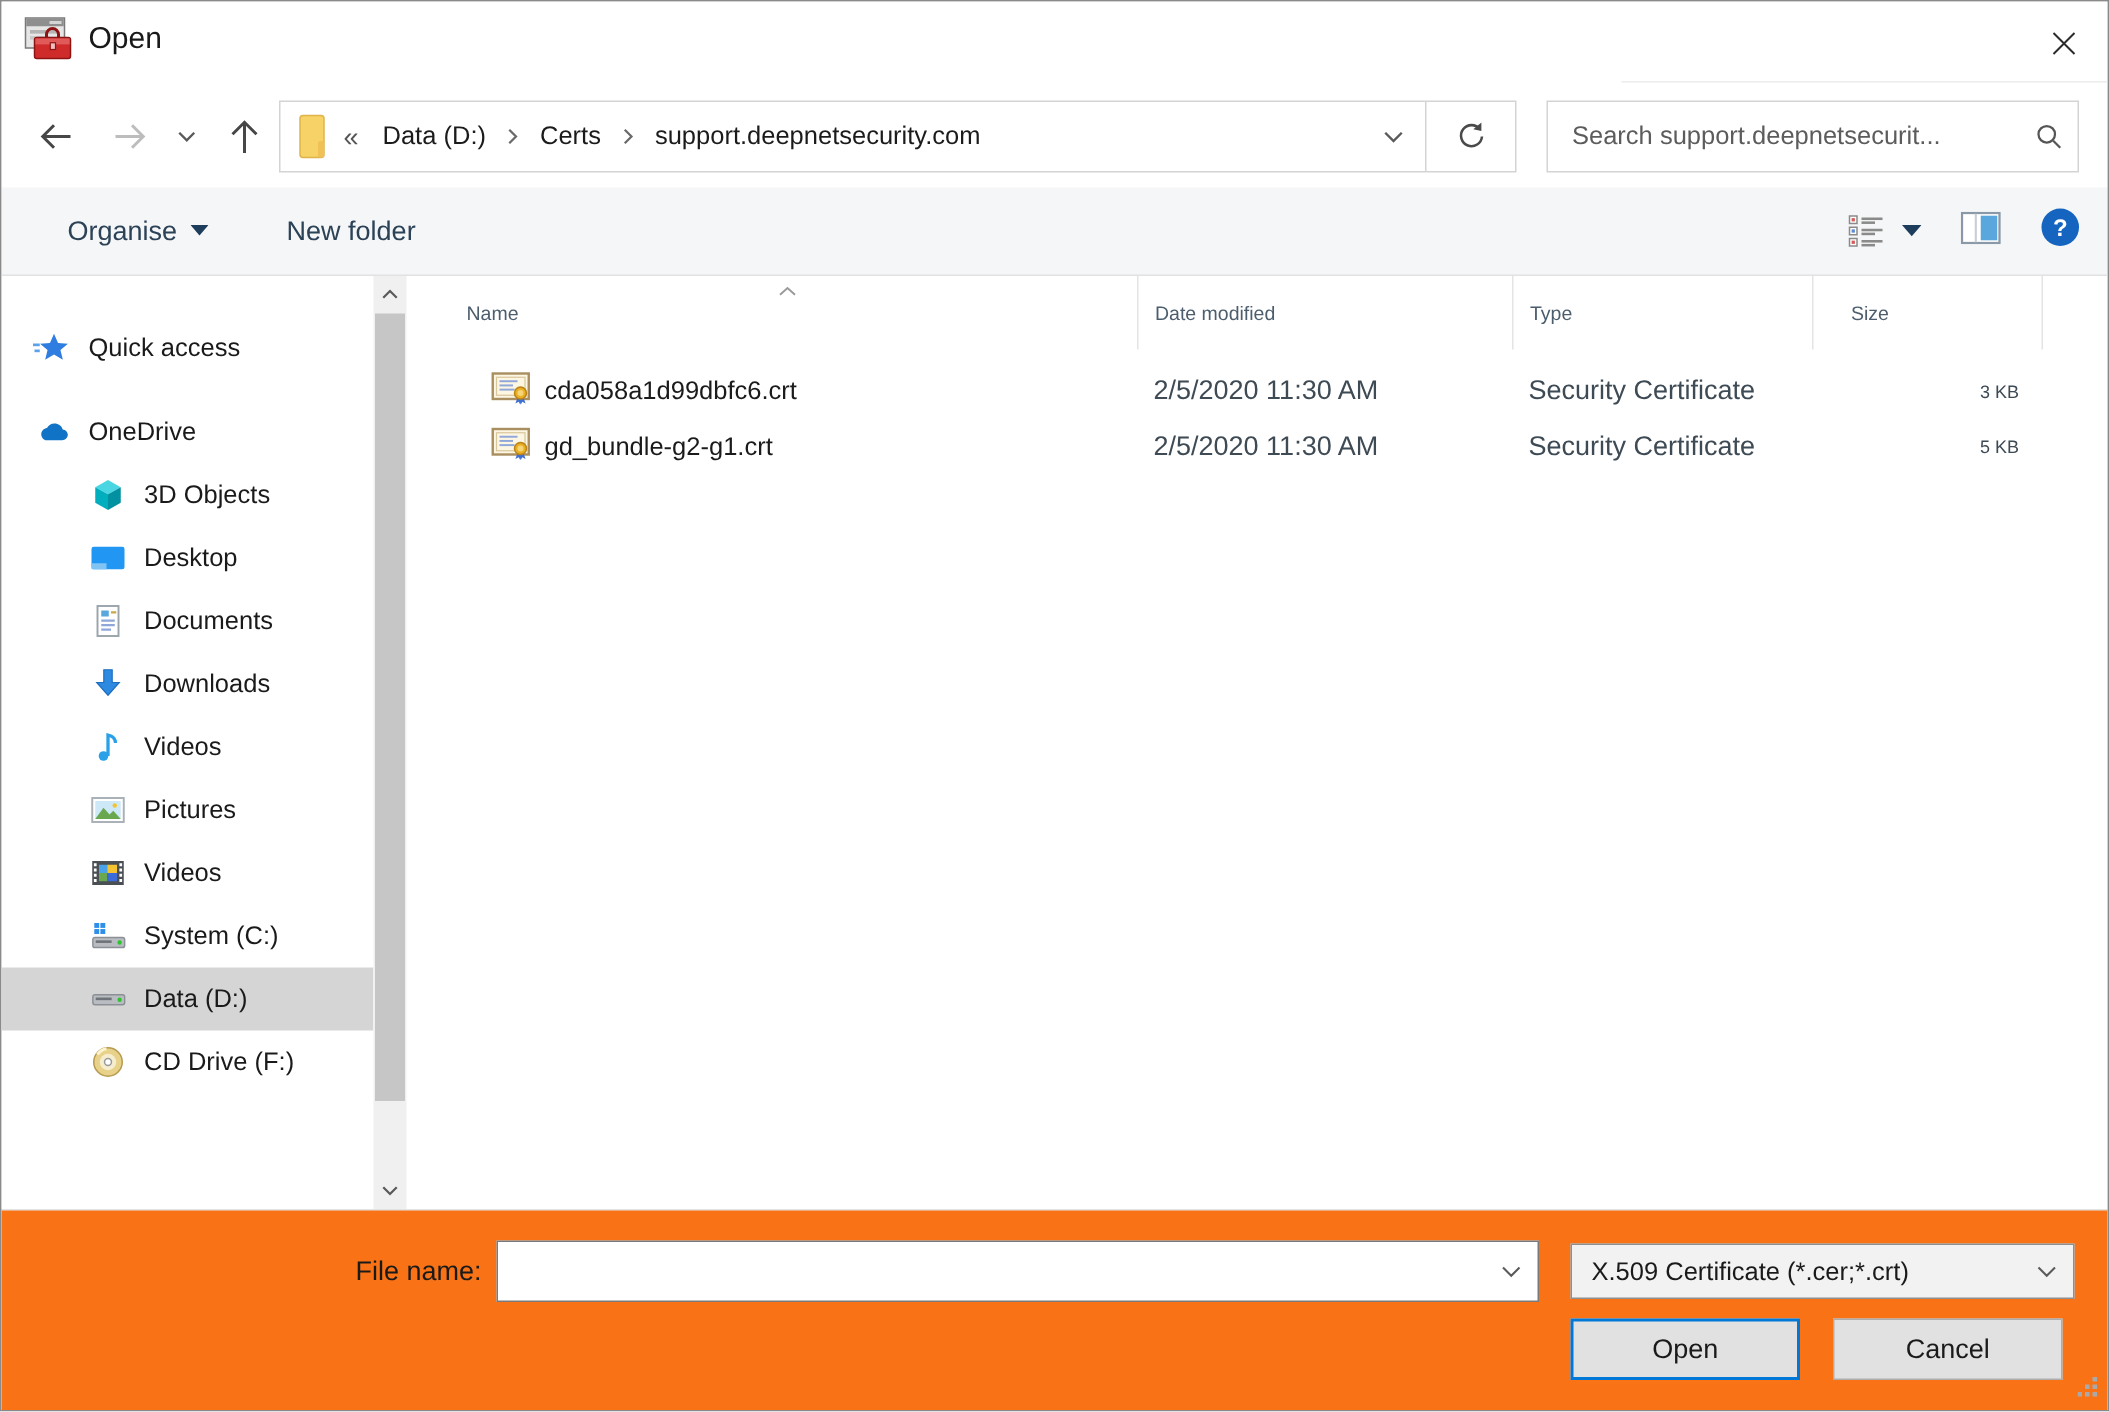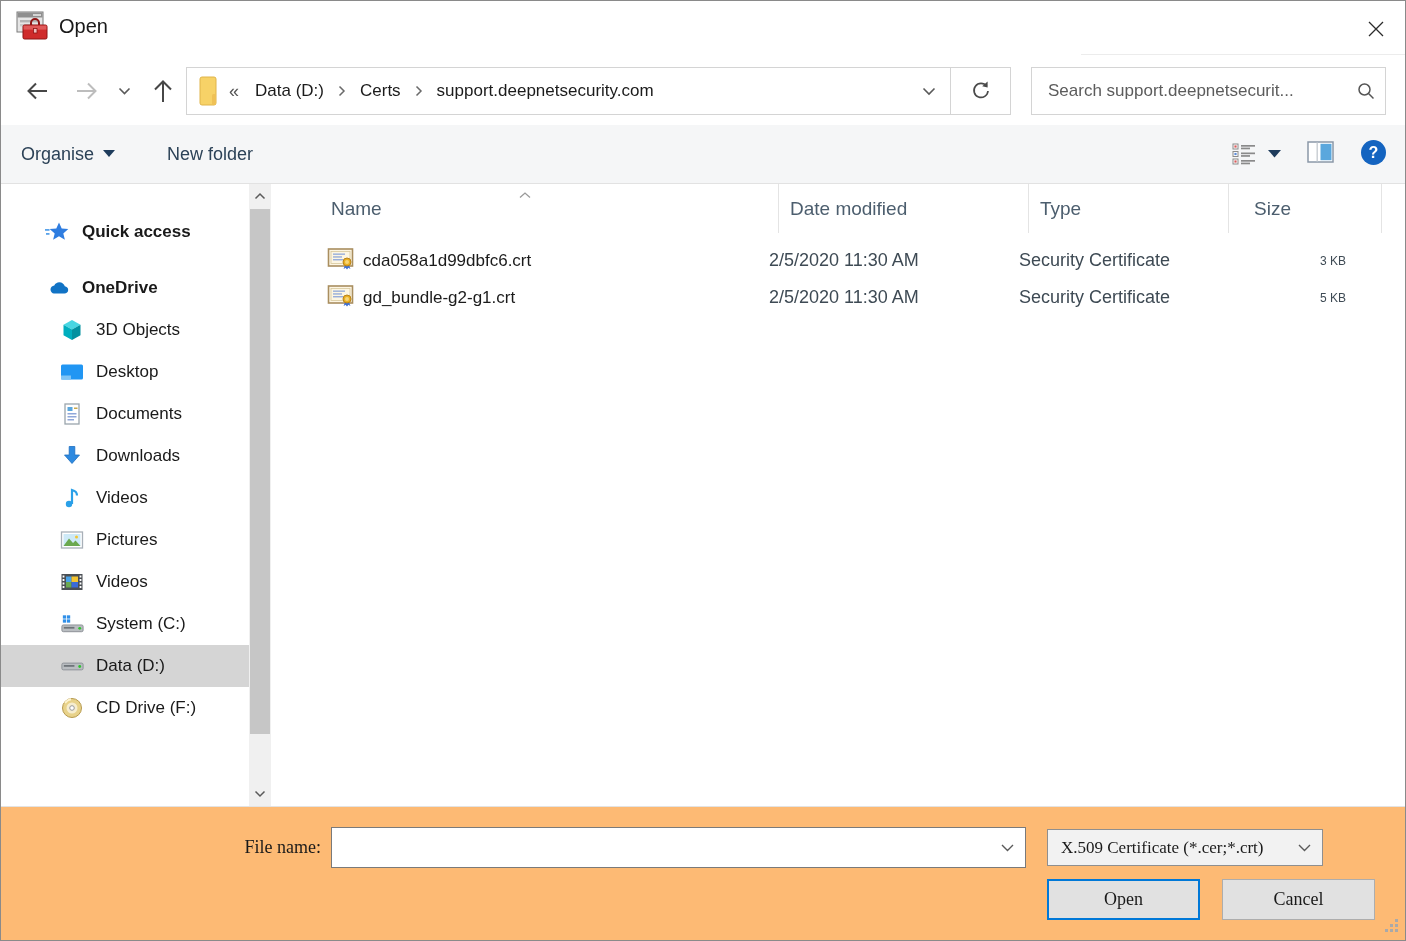--- a/index.html
+++ b/index.html
@@ -26,61 +26,61 @@
   .addr-drop { width:42px; display:flex; align-items:center; justify-content:center; }
   .refresh-btn { width:60px; border-left:1px solid #d4d4d4; display:flex; align-items:center; justify-content:center; }
   .searchbox { position:absolute; left:1030px; top:10px; width:355px; height:48px; border:1px solid #d4d4d4; background:#fff; display:flex; align-items:center; }
   .searchbox input { flex:1; border:0; outline:none; font-family:inherit; font-size:17px; color:#a21caf; padding-left:16px; background:transparent; }
   .searchbox input::placeholder { color:#5c5c5c; opacity:1; }
   .search-ico { width:38px; display:flex; align-items:center; justify-content:center; }
 
   
   .toolbar { height:59px; background:#f5f6f7; border-bottom:1px solid #e2e2e2; display:flex; align-items:center; position:relative; }
   .tool-item { font-size:18px; color:#2c4257; display:flex; align-items:center; gap:9px; }
-  .organise { margin-left:20px; }
+  .organise { margin-left:44px; }
   .newfolder { margin-left:52px; }
   .tool-right { position:absolute; right:18px; display:flex; align-items:center; gap:26px; }
   .view-btn { display:flex; align-items:center; gap:10px; }
 
   
   .main { display:flex; height:622px; background:#fff; }
   .sidebar { width:248px; padding-top:27px; overflow:hidden; }
   .side-item { height:42px; display:flex; align-items:center; font-size:17px; color:#1a1a1a; cursor:default; }
   .side-item.gap { margin-top:14px; }
-  .side-item.lvl0 { padding-left:44px;font-weight:bold; }
+  .side-item.lvl0 { padding-left:21px; }
   .side-item.lvl1 { padding-left:58px; }
   .side-item.selected { background:#d5d5d5; }
   .sicon { width:27px; height:24px; margin-right:10px; flex:0 0 auto; display:flex; align-items:center; }
   .vscroll { width:22px; background:#f0f0f0; position:relative; }
   .vs-arrow { position:absolute; left:0; width:22px; height:24px; display:flex; align-items:center; justify-content:center; }
   .vs-up { top:0; } .vs-down { bottom:0; }
   .vs-thumb { position:absolute; left:1px; top:25px; width:20px; height:525px; background:#c6c6c6; }
 
   
   .filelist { flex:1; position:relative; }
   .lheader { display:grid; grid-template-columns:487px 250px 200px 153px 1fr; height:49px; position:relative; }
-  .hcell { font-size:19px; color:#4c5e6e; display:flex; align-items:center; cursor:default;margin-left:20px; }
+  .hcell { font-size:13px; color:#4c5e6e; display:flex; align-items:center; cursor:default; }
   .hcell.c0 { padding-left:40px; }
   .hcell.c1, .hcell.c2 { padding-left:11px; border-left:1px solid #e4e4e4; }
   .hcell.c3 { padding-left:25px; border-left:1px solid #e4e4e4; }
   .hcell.cend { border-left:1px solid #e4e4e4; }
   .sort-up { position:absolute; left:247px; top:1px; }
   .lrows { margin-top:9px; }
   .lrow { display:grid; grid-template-columns:487px 250px 200px 153px 1fr; height:37px; align-items:center; cursor:default; }
   .cell-name { padding-left:56px; display:flex; align-items:center; gap:9px; font-size:17px; color:#1b1b1b; }
   .cell-date, .cell-type { padding-left:11px; font-size:18px; color:#3e4a54; }
   .cell-size { text-align:right; padding-right:15px; font-size:12px; color:#3e4a54; }
 
   
-  .footer { position:relative; height:136px; background:#fdba74; border-top:1px solid #e3e3e3;font-family:Liberation Serif, serif; }
+  .footer { position:relative; height:136px; background:#f97316; border-top:1px solid #e3e3e3; }
   .fname-label { position:absolute; left:150px; top:20px; width:170px; height:41px; line-height:41px; text-align:right; font-size:18px; color:#1a1a1a; }
   .fname-combo { position:absolute; left:330px; top:20px; width:695px; height:41px; background:#fff; border:1px solid #7a7a7a; display:flex; align-items:center; }
   .fname-combo input { flex:1; border:0; outline:none; height:100%; font-family:inherit; font-size:17px; padding:0 10px; background:transparent; }
   .combo-chev { width:36px; display:flex; align-items:center; justify-content:center; }
-  .ftype-select { position:absolute; left:1046px; top:22px; width:276px; height:37px; background:#f2f2f2; border:1px solid #8f8f8f; display:flex; align-items:center; font-size:17px; color:#1a1a1a; padding-left:13px; }
+  .ftype-select { position:absolute; left:1046px; top:22px; width:336px; height:37px; background:#f2f2f2; border:1px solid #8f8f8f; display:flex; align-items:center; font-size:17px; color:#1a1a1a; padding-left:13px; }
   .ftype-select .combo-chev { margin-left:auto; }
   .btn { position:absolute; top:72px; width:153px; height:41px; background:#e1e1e1; font-size:18px; color:#1a1a1a; display:flex; align-items:center; justify-content:center; cursor:default; }
   .btn-open { left:1046px; border:2px solid #0078d7; }
   .btn-cancel { left:1221px; border:1px solid #adadad; }
   .grip { position:absolute; right:6px; bottom:5px; }
 </style>
 </head>
 <body>
 
 <div class="dialog">

